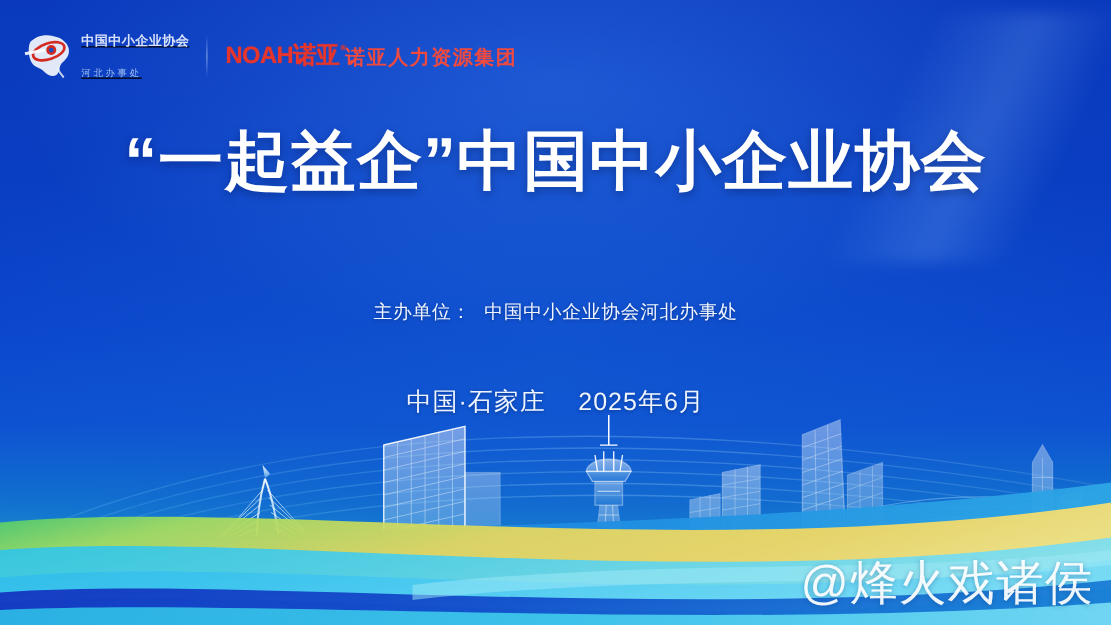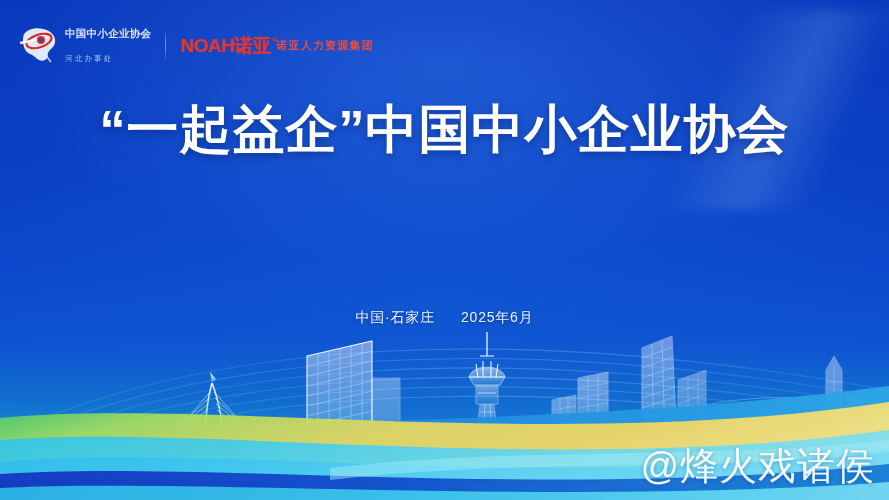--- a/index.html
+++ b/index.html
@@ -72,20 +72,21 @@
   }
   .cmark .map {
     position: absolute;
     inset: 0;
   }
   .assoc-text {
     display: flex;
     flex-direction: column;
     justify-content: space-between;
     line-height: 1;
+    text-decoration: underline;
   }
   .assoc-cn {
     font-size: 10.5px;
     color: #e8eefb;
     letter-spacing: 0.3px;
     font-weight: 600;
     white-space: nowrap;
     opacity: 0.93;
   }
   .assoc-sub {
@@ -117,21 +118,21 @@
     text-shadow: 0 0 1px rgba(232,53,44,0.7);
   }
   .noah-word .tm {
     font-size: 6px;
     color: #e8352c;
     margin-left: 1px;
     margin-top: 1px;
   }
   .noah-cn {
     margin-top: 4px;
-    font-size: 11px;
+    font-size: 16px;
     font-weight: 700;
     color: #ef4a3f;
     letter-spacing: 1.2px;
     white-space: nowrap;
   }
 
   
   .title-wrap {
     position: absolute;
     left: 0; right: 0;
@@ -185,21 +186,21 @@
   .date-wrap {
     position: absolute;
     left: 0; right: 0;
     top: 308px;
     text-align: center;
     z-index: 12;
   }
   .date-line {
     display: inline-flex;
     gap: 26px;
-    font-size: 14px;
+    font-size: 20px;
     color: #eef5ff;
     letter-spacing: 0.8px;
     white-space: nowrap;
     text-shadow: 0 1px 3px rgba(0,20,70,0.45);
   }
 
   
   .watermark {
     position: absolute;
     right: 14px;
@@ -518,20 +519,24 @@
       </span>
       <span class="noah-cn">诺亚人力资源集团</span>
     </div>
   </div>
 
   <div class="title-wrap">
     <div class="main-title">“一起益企”中国中小企业协会</div>
   </div>
 
   <div class="org-wrap">
+    <div class="org-line">
+      <span class="lbl">主办单位：</span>
+      <span>中国中小企业协会河北办事处</span>
+    </div>
   </div>
 
   <div class="date-wrap">
     <div class="date-line">
       <span>中国·石家庄</span>
       <span>2025年6月</span>
     </div>
   </div>
 
   <div class="watermark">@烽火戏诸侯</div>

